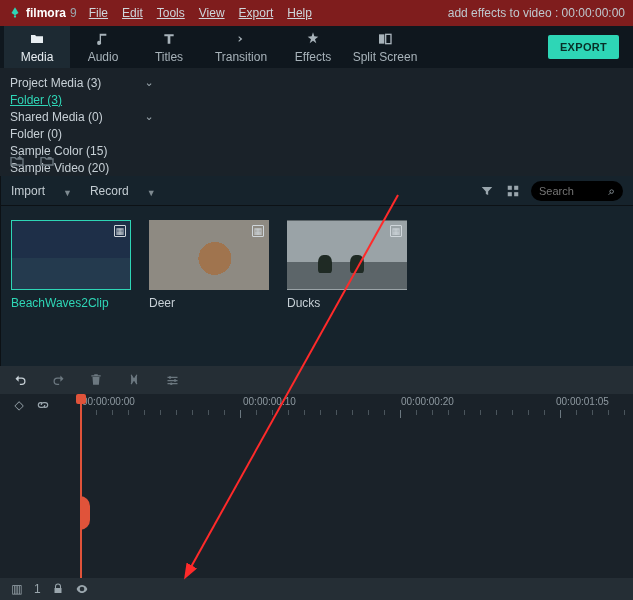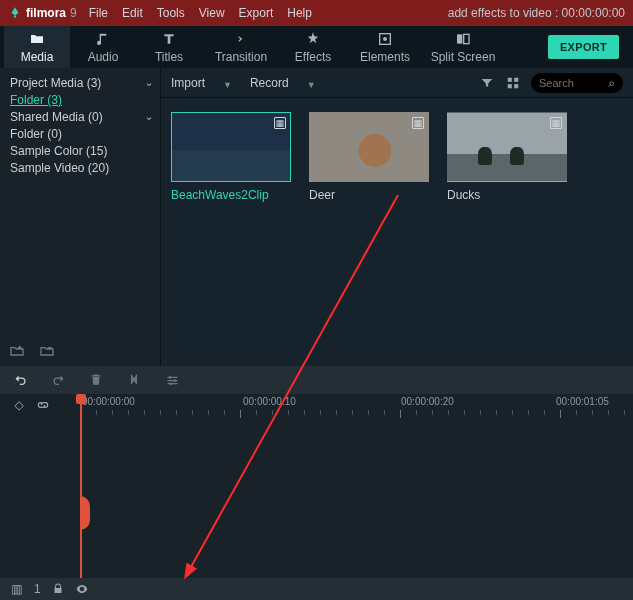--- a/index.html
+++ b/index.html
@@ -2,31 +2,31 @@
 <html><head>
 <meta charset="utf-8">
 <style>
   * { box-sizing: border-box; margin: 0; padding: 0; font-family: -apple-system, "Segoe UI", Arial, sans-serif; }
   body { background: #1a2229; width: 633px; height: 600px; overflow: hidden; color: #c7d0d6; font-size: 12px; position: relative; }
   
   .titlebar { height: 26px; background: #7f1d1d; display: flex; align-items: center; padding: 0 8px; }
   .logo { display: flex; align-items: center; gap: 4px; font-weight: 700; color: #fff; margin-right: 12px; }
   .logo .pin { width: 14px; height: 14px; }
   .menu-root { display: flex; gap: 14px; color: #cfd6db; }
-  .menu-root span { cursor: pointer; }
+  .menu-root span { cursor: pointer; text-decoration: underline; }
   .title-right { margin-left: auto; color: #bfc8ce; font-size: 12px; text-align: right; }
   
   .tooltabs { height: 42px; background: #0f171e; display: flex; align-items: stretch; padding: 0 4px; }
   .tooltab { width: 66px; display: flex; flex-direction: column; align-items: center; justify-content: center; gap: 3px; color: #a8b3ba; cursor: pointer; }
   .tooltab.active { background: #1d2a33; color: #e8eef2; }
   .tooltab.wide { width: 78px; }
   .tooltab .ticon { width: 16px; height: 16px; display: flex; align-items: center; justify-content: center; }
   .export-btn { margin-left: auto; align-self: center; margin-right: 10px; background: #2ed6b6; color: #083027; border: none; height: 24px; padding: 0 12px; font-weight: 700; font-size: 11px; border-radius: 2px; cursor: pointer; letter-spacing: .3px; }
   
-  .main { display: flex; height: 298px; }
+  .main { display: flex; height: 298px; flex-direction: column; }
   .sidebar { width: 160px; background: #1a2229; padding: 6px 0 0 0; position: relative; }
   .tree { font-size: 12px; }
   .tree-row { display: flex; align-items: center; height: 17px; padding-left: 10px; gap: 4px; }
   .tree-row .chev { width: 10px; text-align: center; color: #9aa6ad; font-size: 11px; position: absolute; right: 6px; }
   .indent1 { }
   .link { color: #2ed6b6; text-decoration: underline; }
   .sb-actions { position: absolute; bottom: 6px; left: 8px; display: flex; gap: 12px; }
   .sb-actions .ib { width: 18px; height: 18px; display:flex; align-items:center; justify-content:center; cursor:pointer; color:#6c7880;}
   
   .content { flex: 1; background: #16232c; display: flex; flex-direction: column; border-left: 1px solid #0c1115;}
@@ -133,29 +133,20 @@
       </span>
     <span>Transition</span>
   </div>
   <div class="tooltab">
     <span class="ticon">
         <svg viewBox="0 0 24 24" width="16" height="16">
           <path fill="currentColor" d="M12 2l2 6 6 .5-5 4 2 6-5-4-5 4 2-6-5-4 6-.5z"></path>
         </svg>
       </span>
     <span>Effects</span>
-  </div>
-  <div class="tooltab wide">
-    <span class="ticon">
-        <svg viewBox="0 0 24 24" width="16" height="16">
-          <rect x="4" y="4" width="16" height="16" fill="none" stroke="currentColor" stroke-width="2"></rect>
-          <circle cx="12" cy="12" r="3" fill="currentColor"></circle>
-        </svg>
-      </span>
-    <span>Elements</span>
   </div>
   <div class="tooltab wide">
     <span class="ticon">
         <svg viewBox="0 0 24 24" width="16" height="16">
           <rect x="3" y="5" width="8" height="14" fill="currentColor"></rect>
           <rect x="13" y="5" width="8" height="14" fill="none" stroke="currentColor" stroke-width="2"></rect>
         </svg>
       </span>
     <span>Split Screen</span>
   </div>

